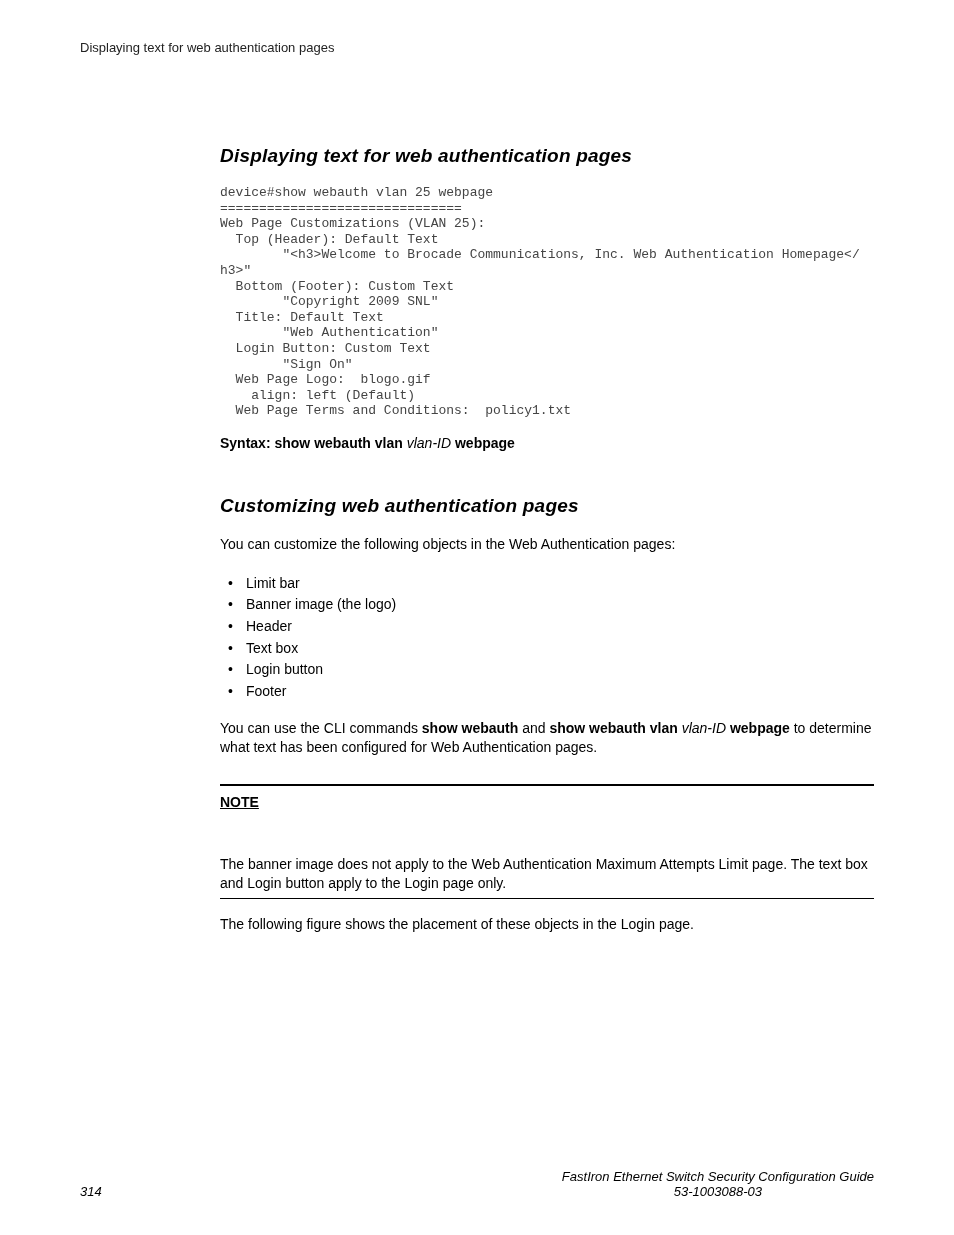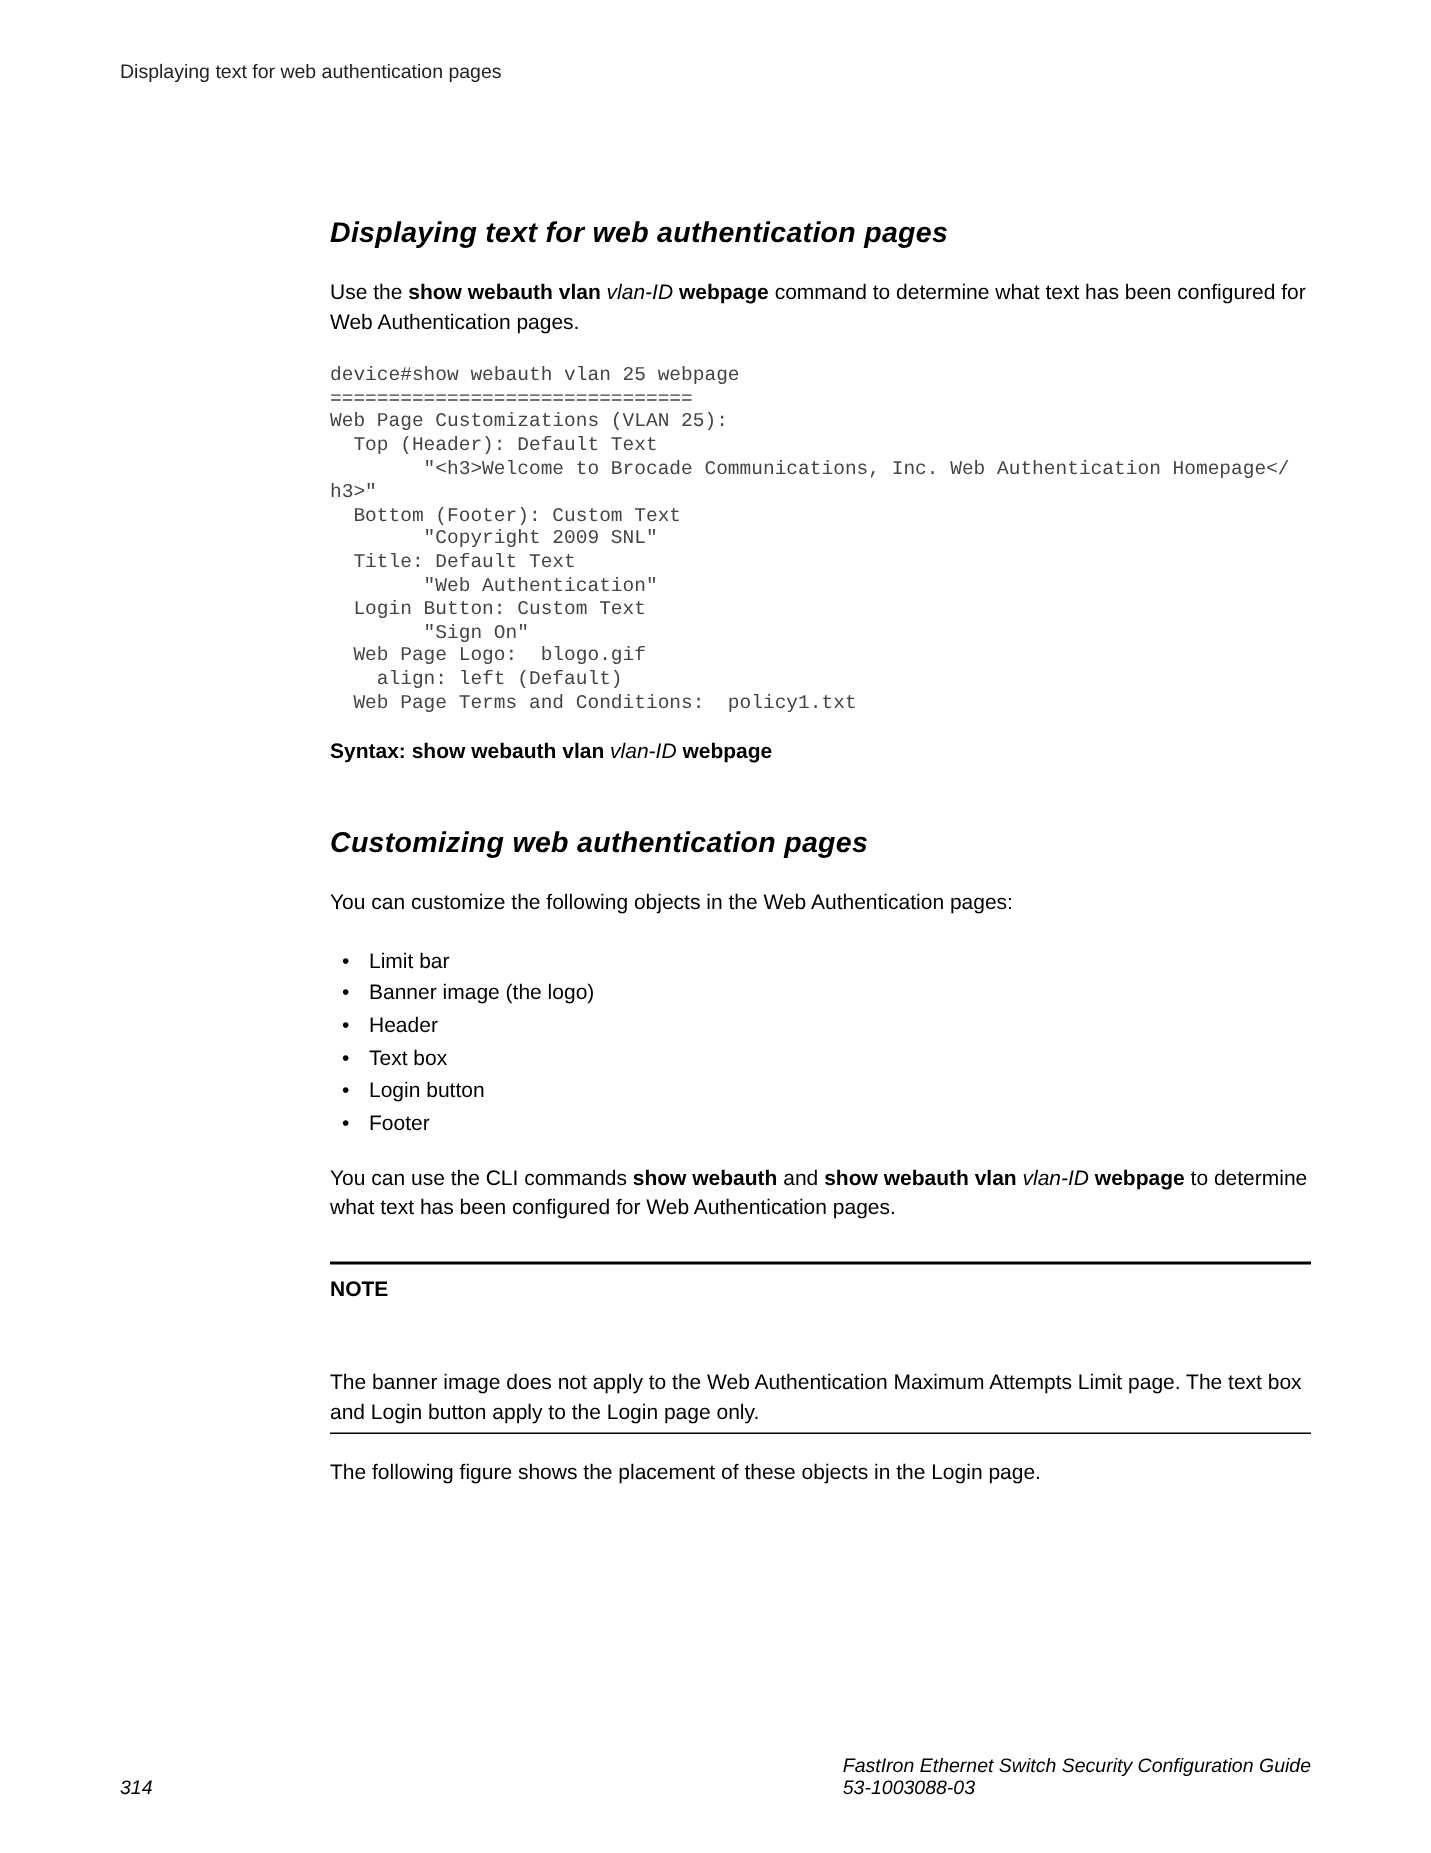--- a/index.html
+++ b/index.html
@@ -72,55 +72,53 @@
     margin-bottom: 8px;
   }
   .note-rule-bottom {
     border-top: 1px solid #000;
     margin-top: 4px;
     margin-bottom: 16px;
   }
   .note-label {
     font-weight: bold;
     font-size: 14px;
+    text-decoration: underline;
   }
   .note-body {
     font-size: 14px;
     line-height: 1.4;
     margin-top: 45px;
   }
   .footer {
     position: absolute;
     bottom: 36px;
     left: 80px;
     right: 80px;
     display: flex;
     justify-content: space-between;
     align-items: flex-end;
     font-size: 13px;
     font-style: italic;
   }
   .footer .right {
-    text-align: left;
+    text-align: center;
   }
 </style>
 </head>
 <body>
 
 <div class="page">
 
   <div class="header">Displaying text for web authentication pages</div>
 
   <div class="main">
 
     <div class="h1">Displaying text for web authentication pages</div>
 
-    <div class="para">
-      <span>Use the </span><span class="bold">show webauth vlan </span><span class="italic">vlan-ID </span><span class="bold">webpage</span><span> command to determine what text has been configured for Web Authentication pages.</span>
-    </div>
 
     <div class="code">device#show webauth vlan 25 webpage
 ===============================
 Web Page Customizations (VLAN 25):
   Top (Header): Default Text
         "&lt;h3&gt;Welcome to Brocade Communications, Inc. Web Authentication Homepage&lt;/
 h3&gt;"
   Bottom (Footer): Custom Text
         "Copyright 2009 SNL"
   Title: Default Text

